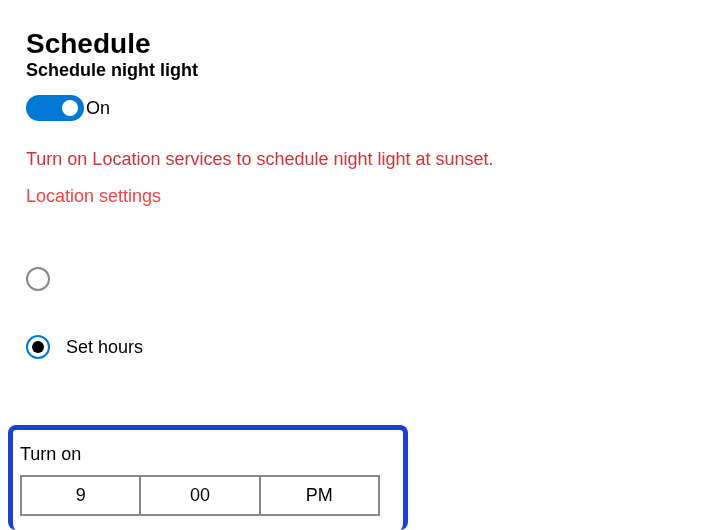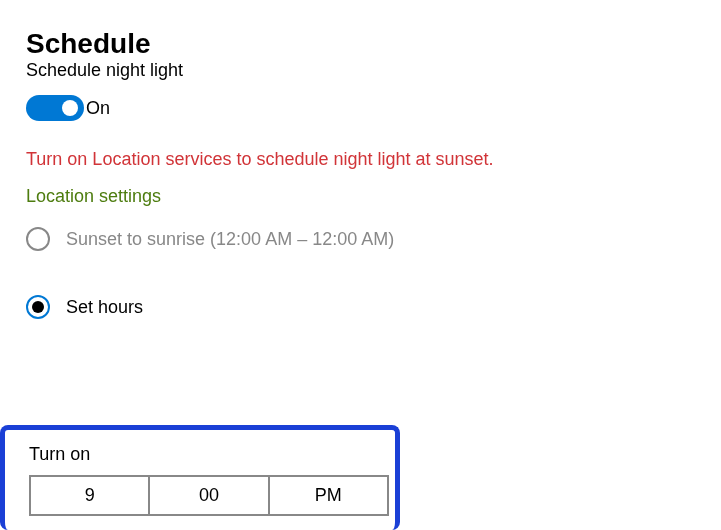--- a/index.html
+++ b/index.html
@@ -16,20 +16,21 @@
       height: 530px;
       position: relative;
     }
     .section-heading {
       font-size: 28px;
       font-weight: 600;
     }
     .setting-label {
       font-size: 18px;
       margin-bottom: 14px;
+      font-weight: bold;
     }
     .toggle-row {
       display: flex;
       align-items: center;
       gap: 2px;
       margin-bottom: 28px;
     }
     .toggle {
       width: 58px;
       height: 26px;
@@ -49,24 +50,24 @@
     }
     .toggle-state {
       font-size: 18px;
     }
     .warning-text {
       color: #d13438;
       font-size: 18px;
       margin-bottom: 16px;
     }
     .link-text {
-      color: #4d7c0f;
+      color: #ef4444;
       font-size: 18px;
       cursor: pointer;
-      margin-bottom: 20px;
+      margin-bottom: 60px;
       display: inline-block;
     }
     .radio-row {
       display: flex;
       align-items: center;
       gap: 16px;
       margin-bottom: 44px;
     }
     .radio-outer {
       width: 24px;
@@ -95,23 +96,23 @@
     .radio-label {
       font-size: 18px;
     }
     .radio-label.disabled {
       color: #888888;
     }
     .highlight-box {
       border: 5px solid #1a3fd6;
       border-radius: 8px;
       border-bottom: none;
-      padding: 14px 14px 14px 24px;
+      padding: 14px 14px 14px 7px;
       position: absolute;
-      left: 0;
+      left: 8px;
       width: 400px;
       bottom: 0;
     }
     .turn-on-label {
       font-size: 18px;
       margin-bottom: 10px;
     }
     .time-picker {
       display: flex;
       border: 2px solid #888888;
@@ -146,21 +147,20 @@
   <span class="toggle-state">On</span>
 </div>
 
 <div class="warning-text">Turn on Location services to schedule night light at sunset.</div>
 <div class="link-text">Location settings</div>
 
 <div class="radio-row">
   <div class="radio-outer">
     
   </div>
-  <span class="radio-label disabled">Sunset to sunrise (12:00 AM – 12:00 AM)</span>
 </div>
 
 <div class="radio-row">
   <div class="radio-outer selected">
     <div class="radio-inner"></div>
   </div>
   <span class="radio-label">Set hours</span>
 </div>
 
 <div class="highlight-box">

